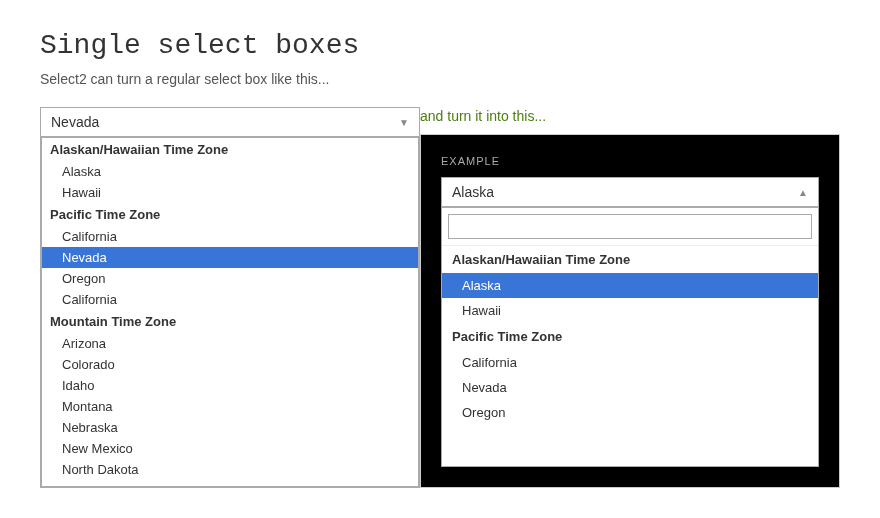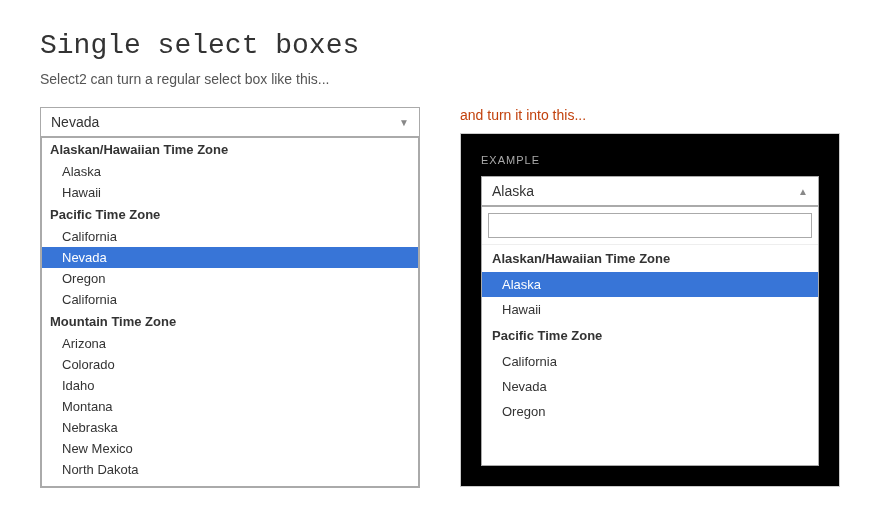--- a/index.html
+++ b/index.html
@@ -22,22 +22,21 @@
     }
 
     .subtitle {
       color: #555;
       margin-bottom: 20px;
       font-size: 14px;
     }
 
     .columns {
       display: flex;
-      gap: 40px;
-      align-items: flex-start;
+      align-items: flex-end;
     }
 
     .col-left {
       width: 380px;
     }
 
     .col-right {
       flex: 1;
     }
 
@@ -179,21 +178,21 @@
       width: 8px;
     }
     ::-webkit-scrollbar-track {
       background: #f1f1f1;
     }
     ::-webkit-scrollbar-thumb {
       background: #bbb;
     }
 
     .and-turn-text {
-      color: #c2410c;
+      color: #4d7c0f;
       font-size: 14px;
       padding-top: 0;
       margin-bottom: 10px;
     }
   </style>
 </head>
 <body>
 
 <h1>Single select boxes</h1>
 <p class="subtitle">Select2 can turn a regular select box like this...</p>

